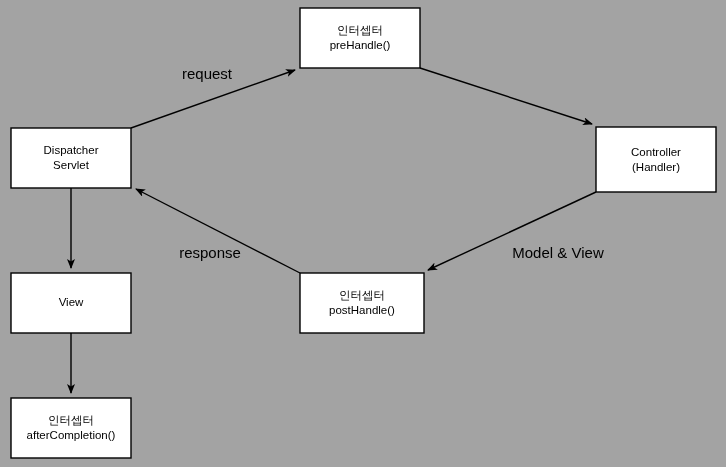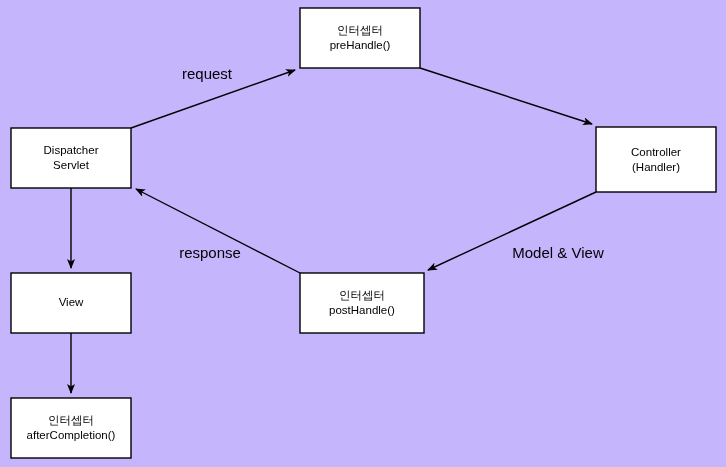--- a/index.html
+++ b/index.html
@@ -10,21 +10,21 @@
   body {
     width: 726px;
     height: 467px;
     overflow: hidden;
     font-family: "Liberation Sans", sans-serif;
   }
   #diagram-root {
     position: relative;
     width: 726px;
     height: 467px;
-    background: #c4b5fd;
+    background: #a3a3a3;
   }
   svg#flow-svg {
     position: absolute;
     top: 0;
     left: 0;
     width: 726px;
     height: 467px;
   }
   .node-box {
     fill: #ffffff;

